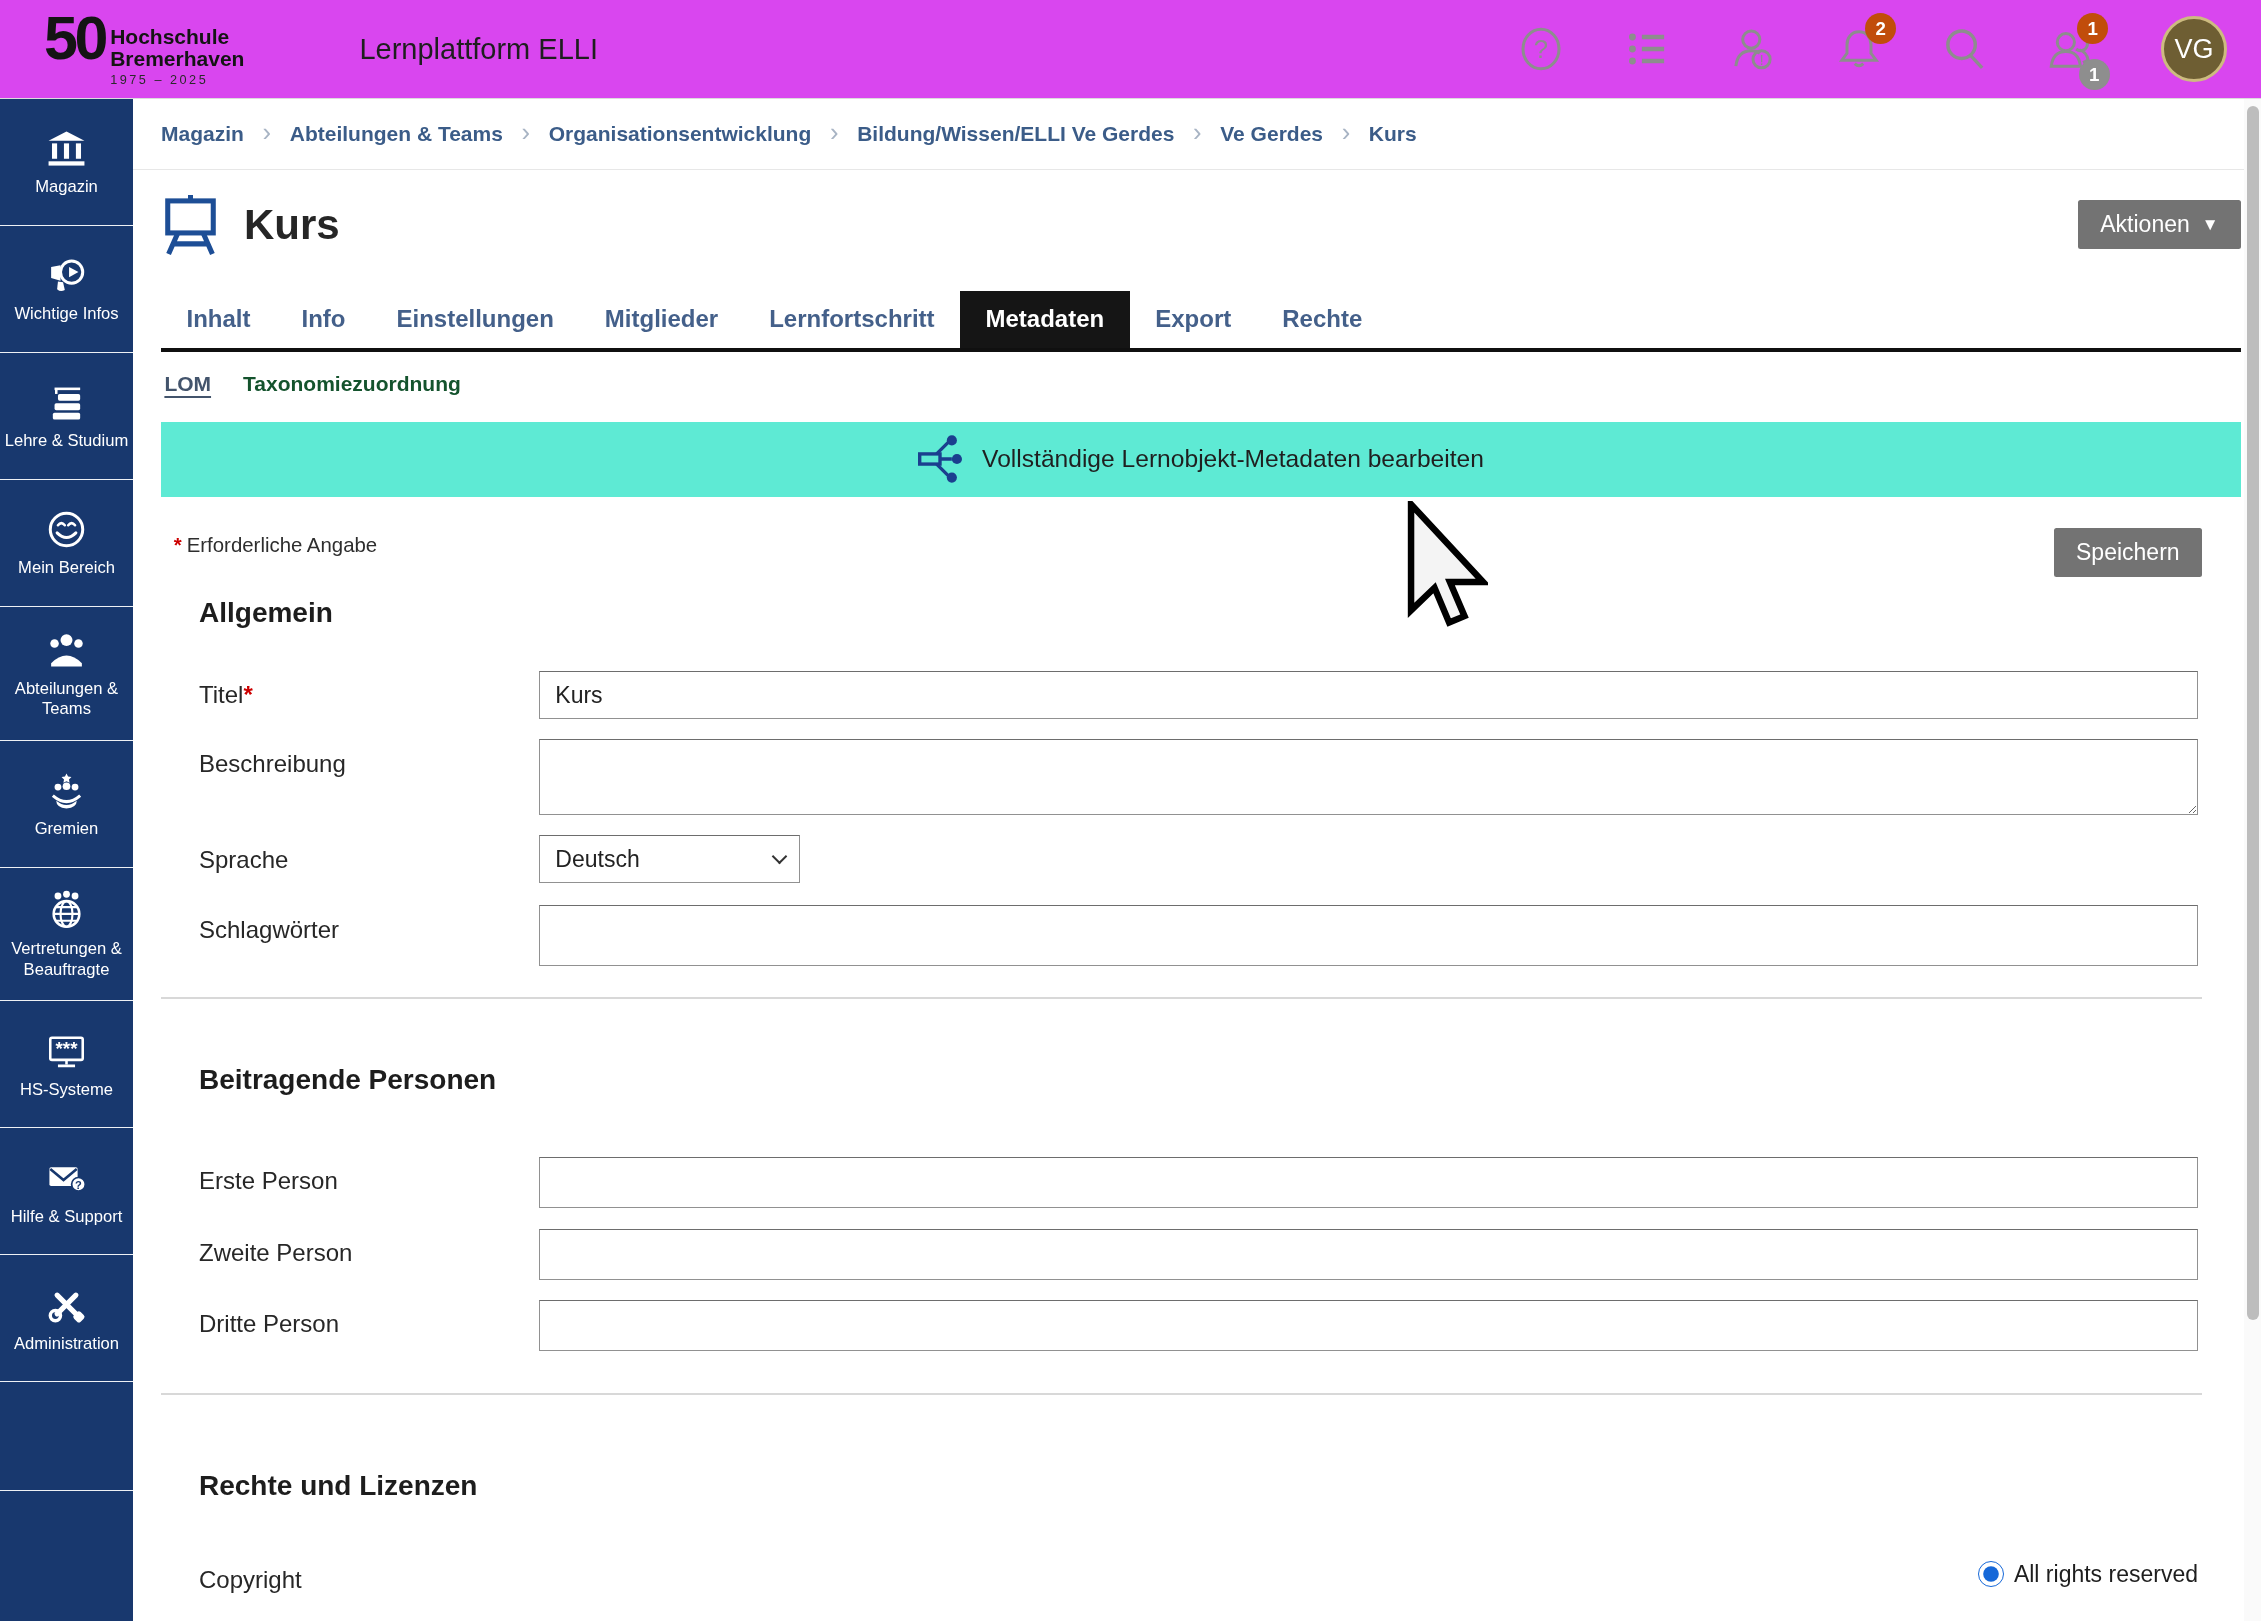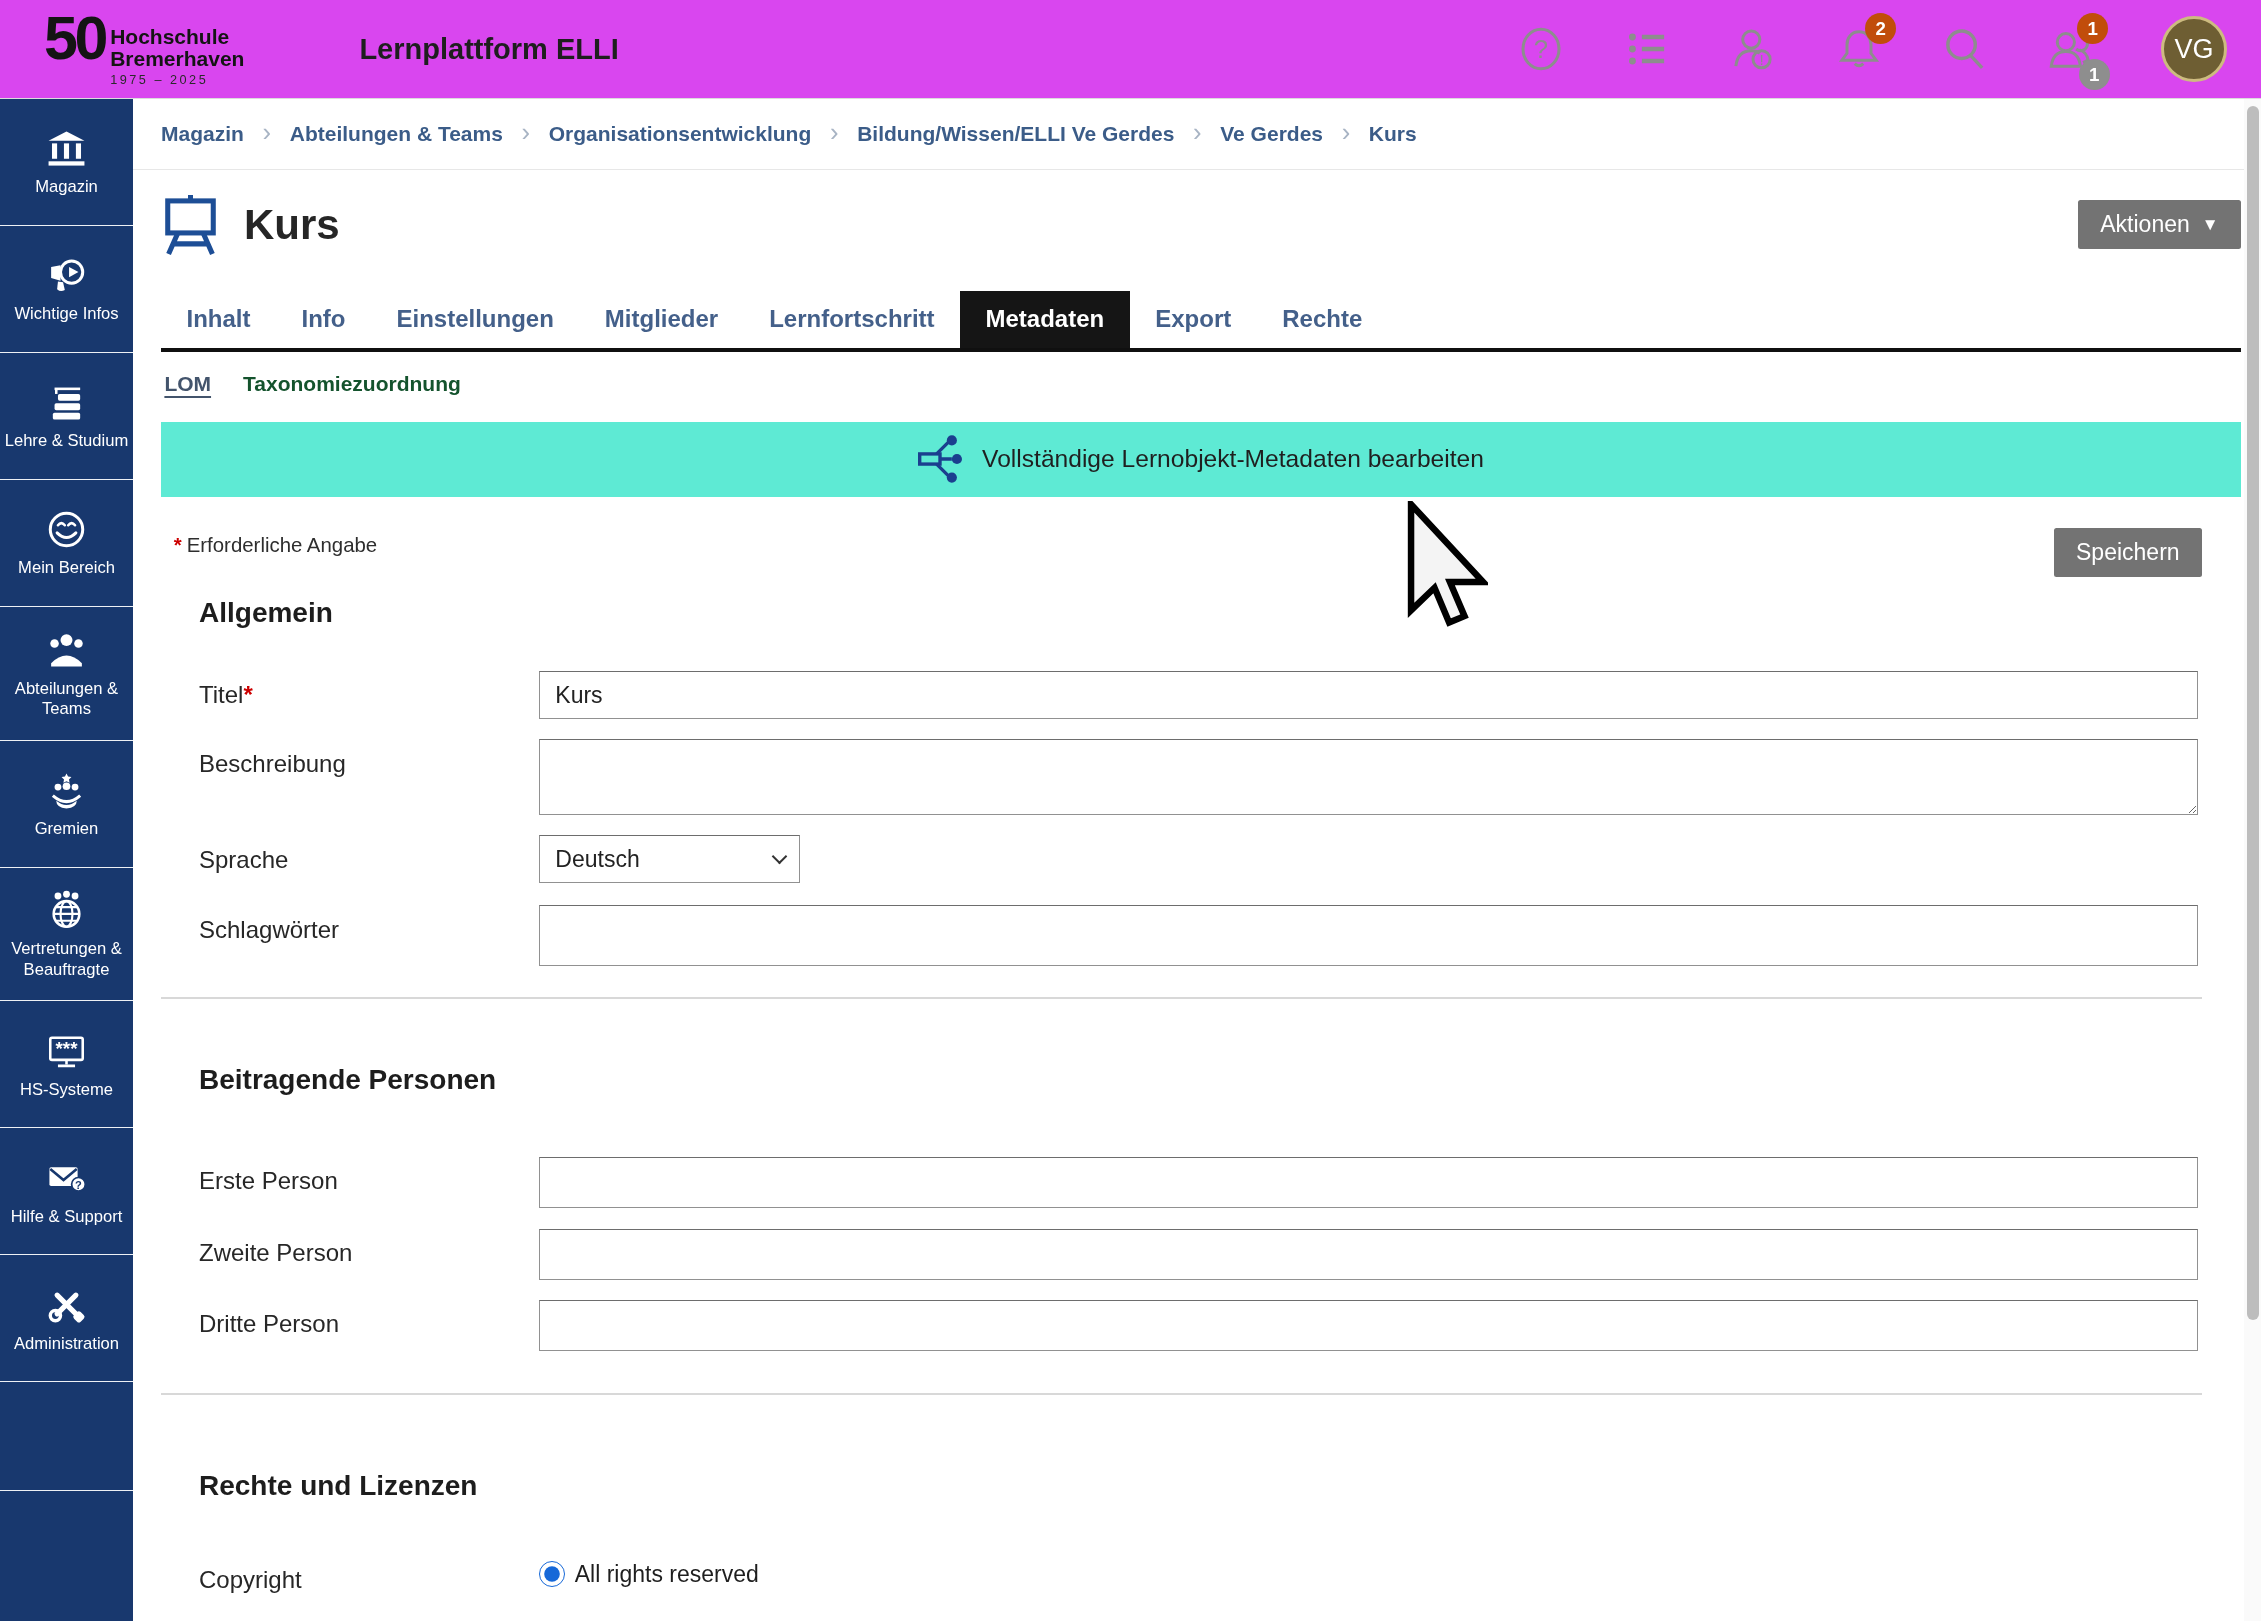--- a/index.html
+++ b/index.html
@@ -14,21 +14,21 @@
   .header {
     position:absolute; top:0; left:0; width:2261px; height:99px;
     background:#d946ef; border-bottom:0.8px solid #dcdcdc;
     display:flex; align-items:center; padding:0 34px 0 44px;
   }
   .logo { display:flex; align-items:flex-start; gap:5.1px; }
   .logo-50 { font-size:61px; font-weight:700; color:#141414; line-height:0.9; letter-spacing:-3.4px; }
   .logo-txt { display:flex; flex-direction:column; padding-top:15.3px; }
   .logo-name { font-size:21px; font-weight:700; color:#141414; line-height:22px; }
   .logo-years { font-size:12.7px; color:#2a2a2a; letter-spacing:2.5px; margin-top:2.5px; }
-  .app-title { font-size:29px; font-weight:700; color:#1e1e1e; margin-left:115px; }
+  .app-title { font-size:29px; font-weight:400; color:#1e1e1e; margin-left:115px; }
   .header-spacer { flex:1; }
   .hicons { display:flex; align-items:center; gap:58px; }
   .hicon { position:relative; width:48px; height:48px; display:flex; align-items:center; justify-content:center; }
   .hicon svg { width:48px; height:48px; }
   .badge {
     position:absolute; width:31px; height:31px; border-radius:50%;
     color:#fff; font-size:18.7px; font-weight:700;
     display:flex; align-items:center; justify-content:center;
   }
   .badge.orange { background:#c14d0b; top:-12px; right:-13.6px; }
@@ -120,21 +120,21 @@
   select.ctl { appearance:none; -webkit-appearance:none; width:261px; height:48px; border-radius:0; }
   .chev {
     position:absolute; right:15.3px; top:15.3px; width:11px; height:11px;
     border-right:2.1px solid #333; border-bottom:2.1px solid #333;
     transform:rotate(45deg); pointer-events:none;
   }
   .gap24 { margin-top:20.4px; } .gap20 { margin-top:17px; } .gap26 { margin-top:22px; } .gap50 { margin-top:42px; }
 
   .divider { height:1.7px; background:#d8d8d8; margin:31px 39px 0 0; }
 
-  .radio-row { display:flex; align-items:center; gap:10.2px; padding-top:5.1px; }
+  .radio-row { display:flex; align-items:center; gap:10.2px; padding-top:5.1px;justify-content:flex-end; }
   .radio-row input[type=radio] { width:25.5px; height:25.5px; accent-color:#1668d8; }
   .radio-label { font-size:23px; color:#1e1e1e; }
 
   
   .cursor { position:absolute; left:1407px; top:501px; width:81px; height:129px; z-index:99; pointer-events:none; }
 
   .ic-stroke { stroke:#8d8d8d; fill:none; stroke-width:3.5; }
   .ic-fill { fill:#8d8d8d; }
 </style>
 </head>

